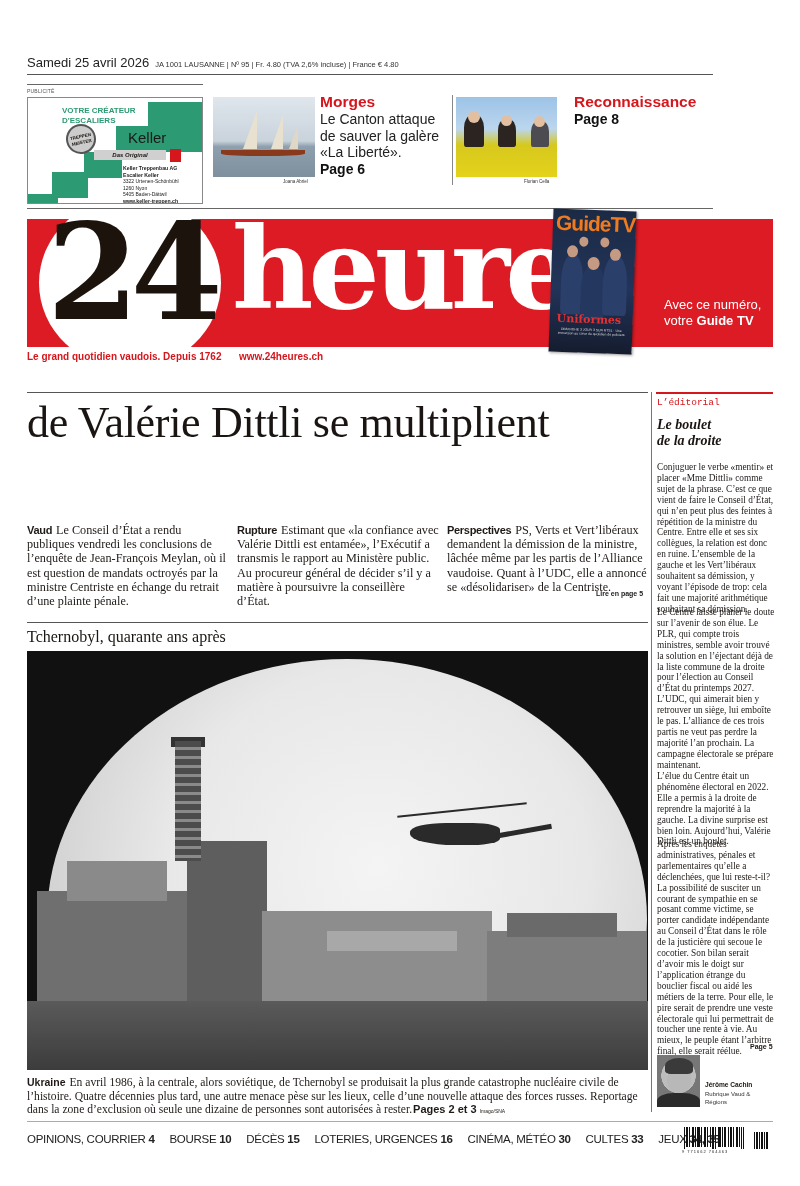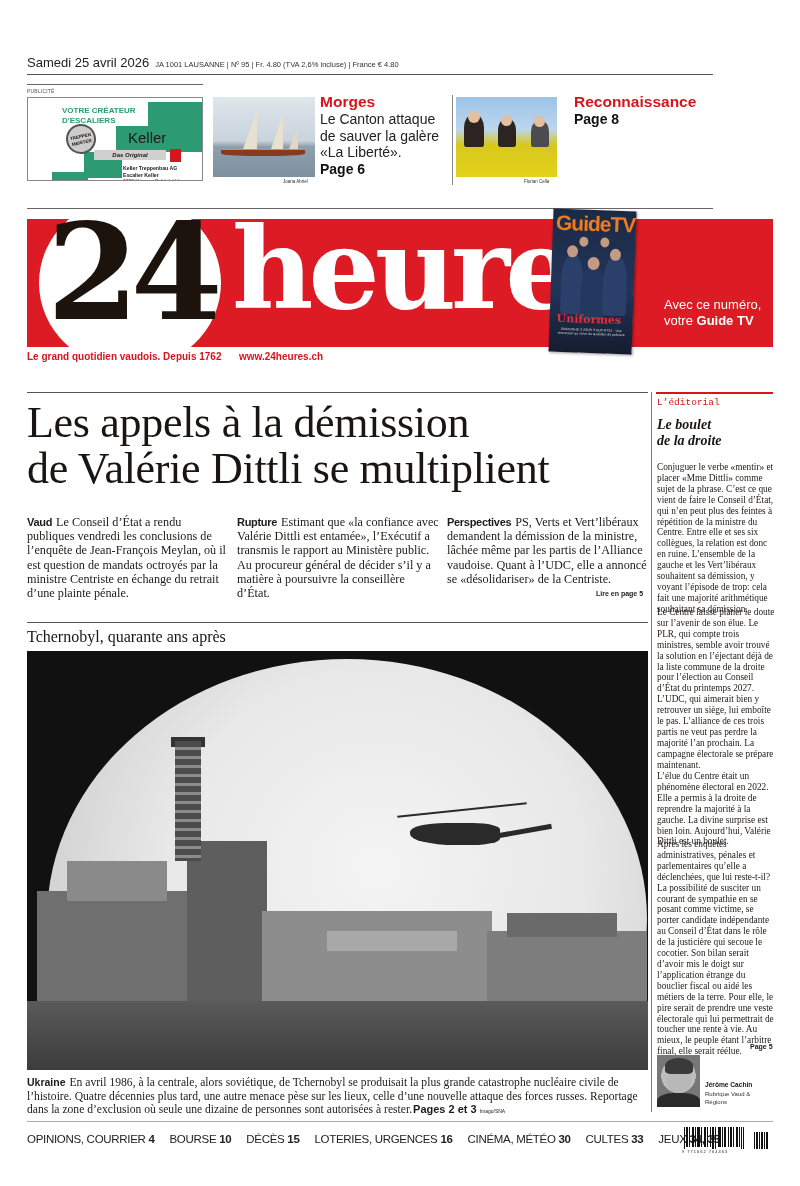--- a/index.html
+++ b/index.html
@@ -9,21 +9,21 @@
   .abs { position: absolute; }
 
   
   #dateline { left: 27px; top: 55px; width: 686px; height: 20px; border-bottom: 1px solid #555; font-size: 0; white-space: nowrap; }
   #dateline .date { font-size: 13px; font-family: "Liberation Sans", sans-serif; color: #222; }
   #dateline .meta { font-size: 7.5px; font-family: "Liberation Sans", sans-serif; color: #333; margin-left: 6px; }
 
   
   #ad-label { left: 27px; top: 88px; font-size: 5px; font-family: "Liberation Sans", sans-serif; color: #555; letter-spacing: .2px; }
   #ad-rule-top { left: 27px; top: 84px; width: 176px; height: 1px; background: #666; }
-  #ad-box { left: 27px; top: 97px; width: 176px; height: 84px; border: 1px solid #888; overflow: hidden; background: #fff; }
+  #ad-box { left: 27px; top: 97px; width: 176px; height: 107px; border: 1px solid #888; overflow: hidden; background: #fff; }
   .ad-green { position: absolute; background: #2c9a72; }
   #ad-title { position: absolute; left: 34px; top: 8px; font-family: "Liberation Sans", sans-serif; font-weight: bold; font-size: 8px; color: #2c9a72; line-height: 10px; }
   #ad-keller { position: absolute; left: 98px; top: 31px; font-family: "Liberation Sans", sans-serif; font-size: 15px; color: #1a1a1a; background: #2c9a72; padding: 0 2px; }
   #ad-badge { position: absolute; left: 38px; top: 26px; width: 30px; height: 30px; border-radius: 50%; background: #ccc; border: 2px solid #555; font-family: "Liberation Sans", sans-serif; font-size: 4.5px; font-weight: bold; text-align: center; line-height: 6px; padding-top: 8px; transform: rotate(-12deg); }
   #ad-original { position: absolute; left: 66px; top: 52px; width: 72px; height: 10px; background: #d0d0d0; font-family: "Liberation Sans", sans-serif; font-size: 6px; font-weight: bold; font-style: italic; text-align: center; line-height: 10px; }
   #ad-logo { position: absolute; left: 142px; top: 51px; width: 11px; height: 13px; background: #d5161c; }
   #ad-company { position: absolute; left: 95px; top: 67px; font-family: "Liberation Sans", sans-serif; font-size: 5px; line-height: 6.6px; color: #222; }
   #ad-company b { display: block; font-size: 5.2px; }
   #ad-rule-bottom { left: 27px; top: 208px; width: 686px; height: 1px; background: #666; }
 
@@ -47,21 +47,21 @@
   #guide-sub { position: absolute; left: 5px; top: 118px; width: 74px; font-family: "Liberation Sans", sans-serif; font-size: 3.4px; line-height: 4.2px; color: #ddd; text-align: center; }
   .cop { position: absolute; border-radius: 45% 45% 10% 10%; background: #2b3f6b; }
   .face { position: absolute; border-radius: 50%; background: #c59a82; }
 
   #tagline { left: 27px; top: 351px; font-family: "Liberation Sans", sans-serif; font-weight: bold; font-size: 10px; color: #d5161c; }
   #website { left: 239px; top: 351px; font-family: "Liberation Sans", sans-serif; font-weight: bold; font-size: 10px; color: #d5161c; }
 
   
   #lead-rule { left: 27px; top: 392px; width: 621px; height: 1px; background: #555; }
   #headline { left: 27px; top: 400px; width: 620px; font-family: "Liberation Serif", serif; font-size: 44px; line-height: 46px; color: #1a1512; letter-spacing: -0.3px; }
-  .lead-col { font-family: "Liberation Serif", serif; font-size: 12.2px; line-height: 14.2px; color: #1f1a17; }
+  .lead-col { font-family: "Liberation Serif", serif; font-size: 12.2px; line-height: 14.2px; color: #1f1a17; margin-top: 8px; }
   .lead-col .kick { font-family: "Liberation Sans", sans-serif; font-weight: bold; font-size: 11px; letter-spacing: -0.3px; margin-right: 4px; }
   #read-more { left: 596px; top: 590px; font-family: "Liberation Sans", sans-serif; font-weight: bold; font-size: 7px; color: #222; }
 
   
   #photo-rule { left: 27px; top: 622px; width: 621px; height: 1px; background: #555; }
   #photo-title { left: 27px; top: 628px; font-family: "Liberation Serif", serif; font-size: 16px; color: #1a1512; }
   #photo { left: 27px; top: 651px; width: 621px; height: 419px; background: #111; overflow: hidden; }
   #photo-sky { position: absolute; left: 20px; top: 8px; width: 600px; height: 520px; border-radius: 50%; background: radial-gradient(ellipse at 55% 40%, #f4f4f4 0%, #e8e8e8 45%, #cfcfcf 75%, #9a9a9a 100%); }
   .bld { position: absolute; background: #7a7a7a; }
   #photo-ground { position: absolute; left: 0; top: 350px; width: 621px; height: 69px; background: linear-gradient(180deg,#5a5a5a,#3c3c3c); }
@@ -189,21 +189,20 @@
   <div class="face" style="left:48px;top:27px;width:9px;height:10px;"></div>
   <div id="guide-uniformes">Uniformes</div>
   <div id="guide-sub">DIMANCHE 3 JOUR 3 SUR RTS1 · Une immersion au cœur du quotidien de policiers</div>
 </div>
 
 <div id="tagline" class="abs">Le grand quotidien vaudois. Depuis 1762</div>
 <div id="website" class="abs">www.24heures.ch</div>
 
 <div id="lead-rule" class="abs"></div>
 <div id="headline" class="abs">
-  <div>Les appels à la démission</div>
   <div>de Valérie Dittli se multiplient</div>
 </div>
 
 <div class="abs lead-col" style="left:27px;top:515px;width:202px;">
   <span class="kick">Vaud</span><span>Le Conseil d’État a rendu publiques vendredi les conclusions de l’enquête de Jean-François Meylan, où il est question de mandats octroyés par la ministre Centriste en échange du retrait d’une plainte pénale.</span>
 </div>
 <div class="abs lead-col" style="left:237px;top:515px;width:202px;">
   <span class="kick">Rupture</span><span>Estimant que «la confiance avec Valérie Dittli est entamée», l’Exécutif a transmis le rapport au Ministère public. Au procureur général de décider s’il y a matière à poursuivre la conseillère d’État.</span>
 </div>
 <div class="abs lead-col" style="left:447px;top:515px;width:200px;">

